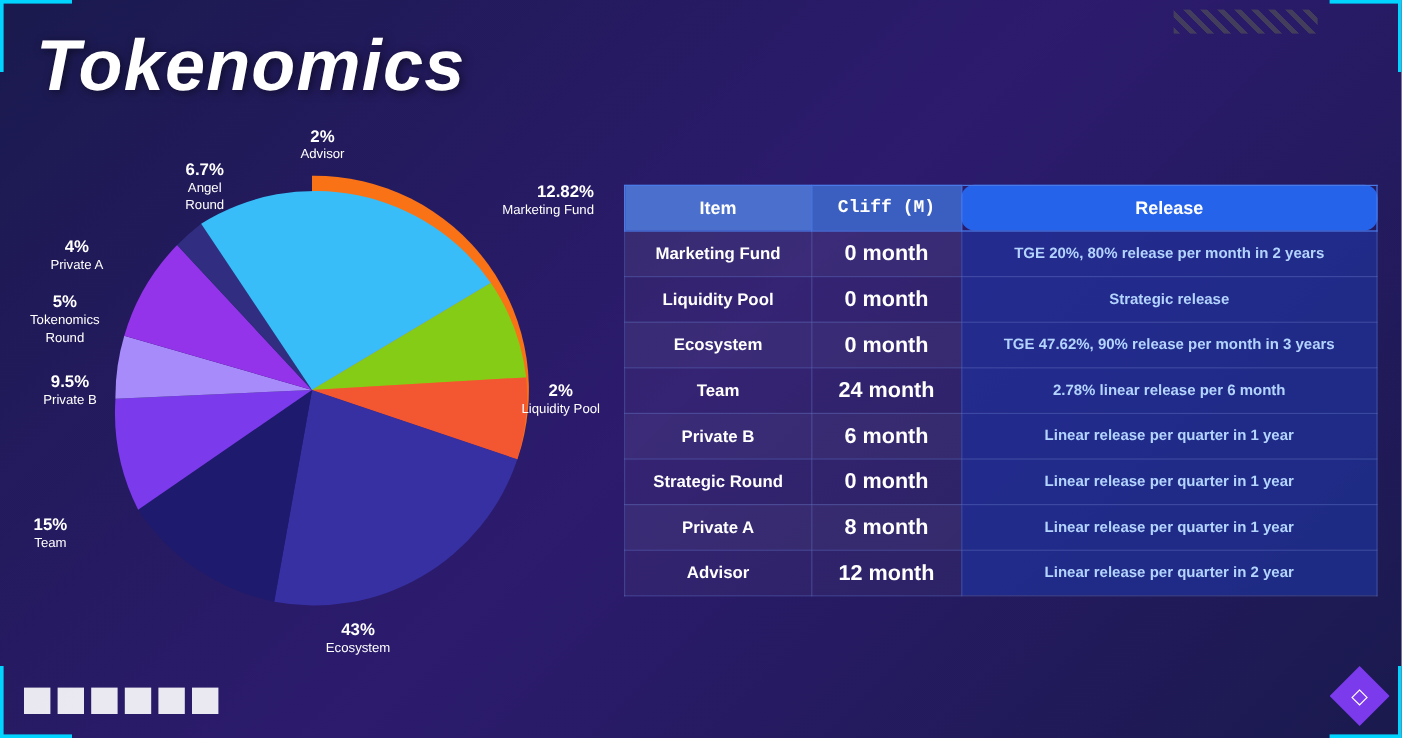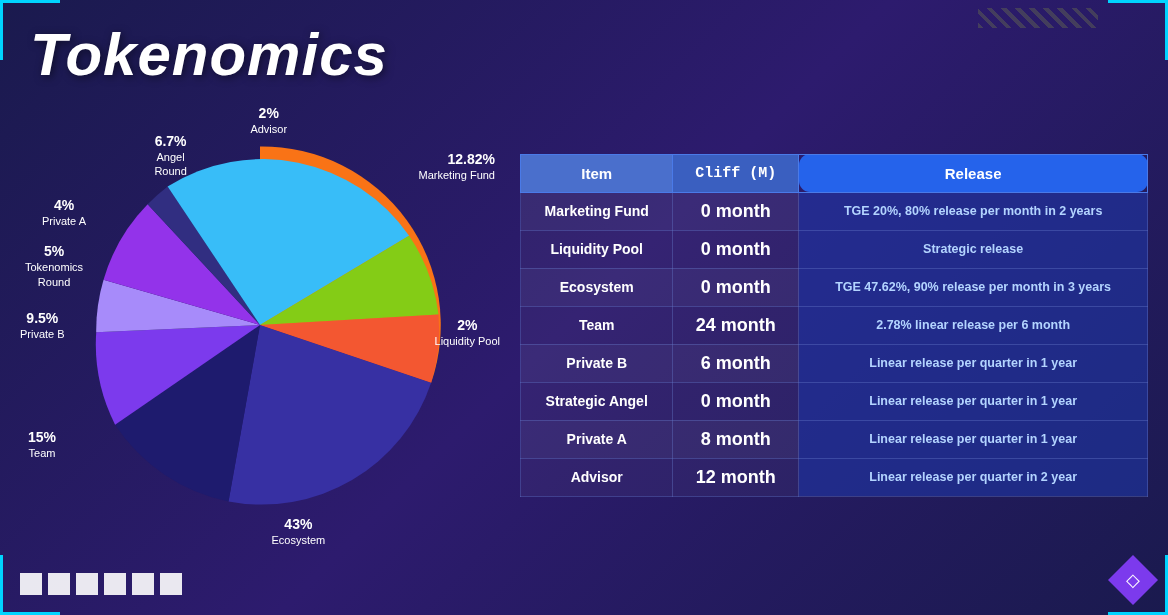--- a/index.html
+++ b/index.html
@@ -248,21 +248,21 @@
       <div class="pie-label" style="bottom: 8px; left: 48%; transform: translateX(-50%); margin-left: 48px;">
         <span class="pct">43%</span>
         <span class="name">Ecosystem</span>
       </div>
 
       <div class="pie-label" style="bottom: 95px; left: 8px;">
         <span class="pct">15%</span>
         <span class="name">Team</span>
       </div>
 
-      <div class="pie-label" style="top: 50%; left: 0px; transform: translateY(-50%); text-align: center;">
+      <div class="pie-label" style="top: 50%; left: 16px; transform: translateY(-50%); text-align: center;">
         <span class="pct">9.5%</span>
         <span class="name">Private B</span>
       </div>
 
       <div class="pie-label" style="top: 32%; left: 5px;">
         <span class="pct">5%</span>
         <span class="name">Tokenomics</span>
         <span class="name">Round</span>
       </div>
 
@@ -323,21 +323,21 @@
             <td>Team</td>
             <td>24 month</td>
             <td>2.78% linear release per 6 month</td>
           </tr>
           <tr>
             <td>Private B</td>
             <td>6 month</td>
             <td>Linear release per quarter in 1 year</td>
           </tr>
           <tr>
-            <td>Strategic Angel</td>
+            <td>Strategic Round</td>
             <td>0 month</td>
             <td>Linear release per quarter in 1 year</td>
           </tr>
           <tr>
             <td>Private A</td>
             <td>8 month</td>
             <td>Linear release per quarter in 1 year</td>
           </tr>
           <tr>
             <td>Advisor</td>

